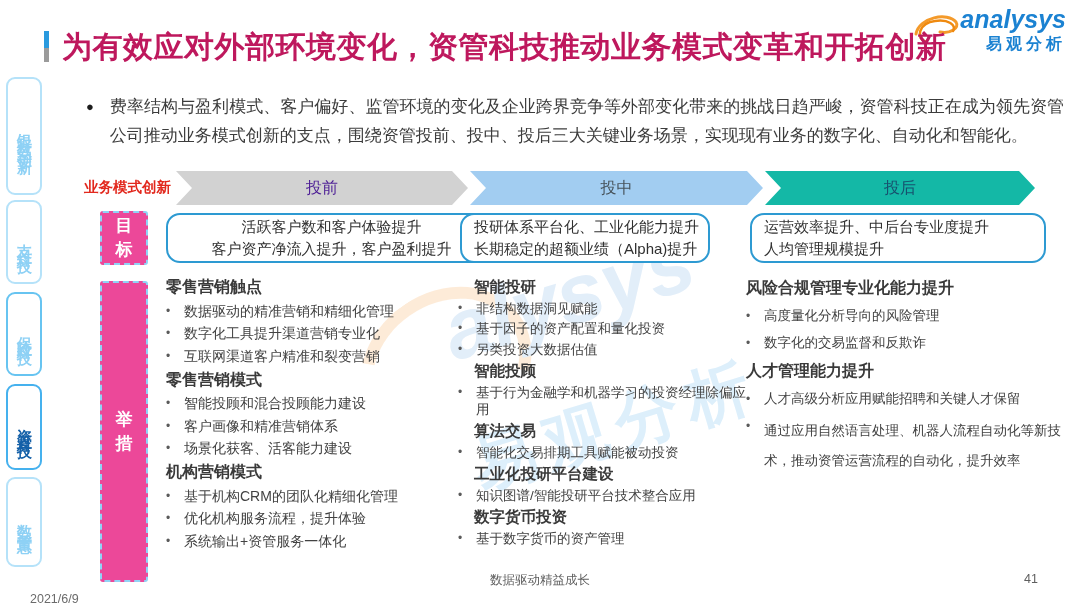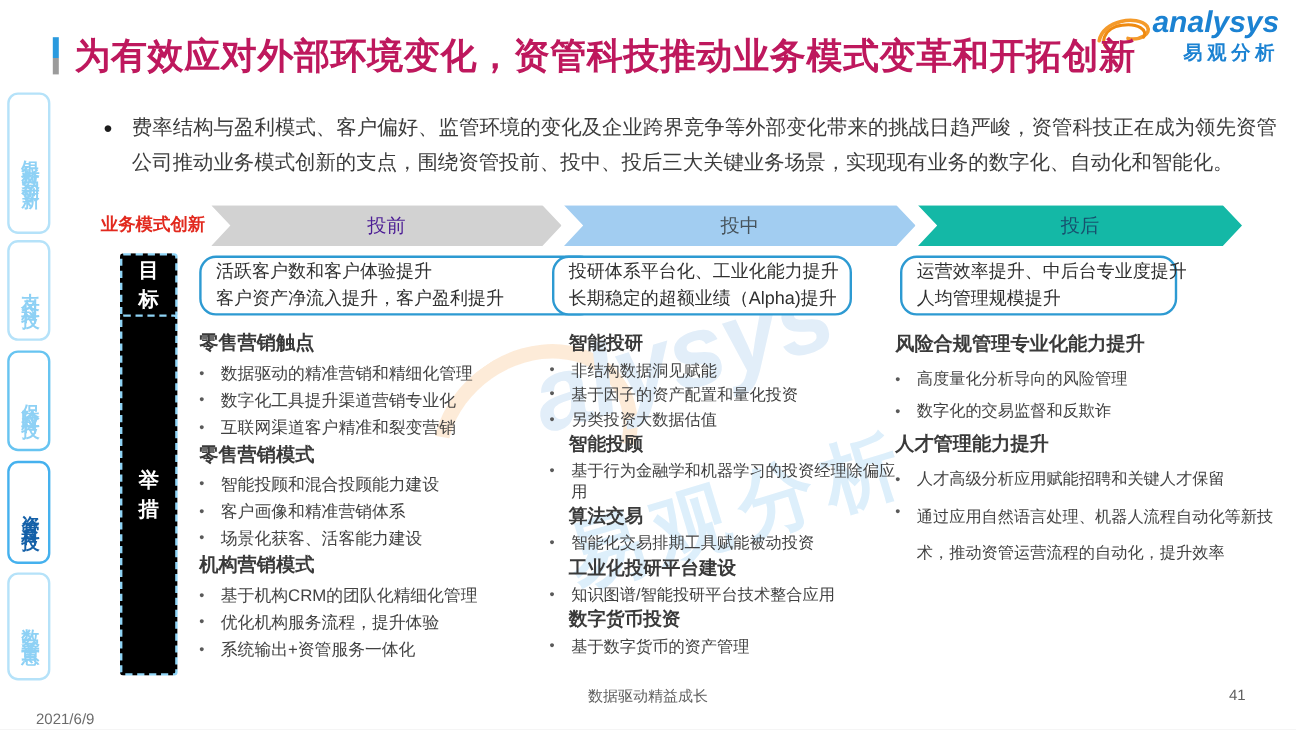--- a/index.html
+++ b/index.html
@@ -36,36 +36,36 @@
   .flow-label { position:absolute; left:84px; top:178px; font-size:14.5px; font-weight:bold;
     color:#e2291e; z-index:2; white-space:nowrap; }
   .arrow { position:absolute; top:171px; height:34px; display:flex; align-items:center;
     justify-content:center; font-size:16px; z-index:2;
     clip-path:polygon(0 0, calc(100% - 16px) 0, 100% 50%, calc(100% - 16px) 100%, 0 100%, 16px 50%); }
   .arrow-pre  { left:176px; width:292px; background:#d2d2d2; color:#4c1d95; }
   .arrow-mid  { left:470px; width:293px; background:#a2cdf1; color:#46525a; }
   .arrow-post { left:765px; width:270px; background:#14b8a6; color:#17506e; }
 
   
-  .row-label { position:absolute; left:100px; width:48px; background:#000000;
+  .row-label { position:absolute; left:100px; width:48px; background:#ec4899;
     border:2px dashed #8fd4f6; border-radius:3px; color:#ffffff; font-weight:bold;
     font-size:17px; line-height:24px; display:flex; align-items:center; justify-content:center;
     text-align:center; z-index:2; }
   .row-label .vtxt { width:1.2em; }
   .goal-label { top:211px; height:54px; }
-  .measure-label { top:262px; height:301px; }
+  .measure-label { top:281px; height:301px; }
 
   
   .goal-box { position:absolute; top:213px; height:50px; background:#fff;
     border:2px solid #2d9ad2; border-radius:14px; display:flex; flex-direction:column;
     justify-content:center; padding:0 12px; font-size:15px; color:#303030;
     line-height:22px; z-index:2; white-space:nowrap; }
-  .goal-1 { left:166px; width:331px; }
+  .goal-1 { left:166px; width:331px;text-align:center; }
   .goal-2 { left:460px; width:250px; }
-  .goal-3 { left:750px; width:231px; }
+  .goal-3 { left:750px; width:296px; }
 
   
   .col { position:absolute; top:277px; z-index:2; }
   .col-1 { left:166px; width:292px; }
   .col-2 { left:458px; width:292px; }
   .col-3 { left:746px; width:320px; }
   .group-heading { font-weight:bold; color:#3a3a3a; }
   .bullet-item { display:flex; color:#424242; }
   .bullet-mark { width:18px; flex:0 0 18px; color:#5a5a5a; font-size:12px; }
   .bullet-text { flex:1; }

